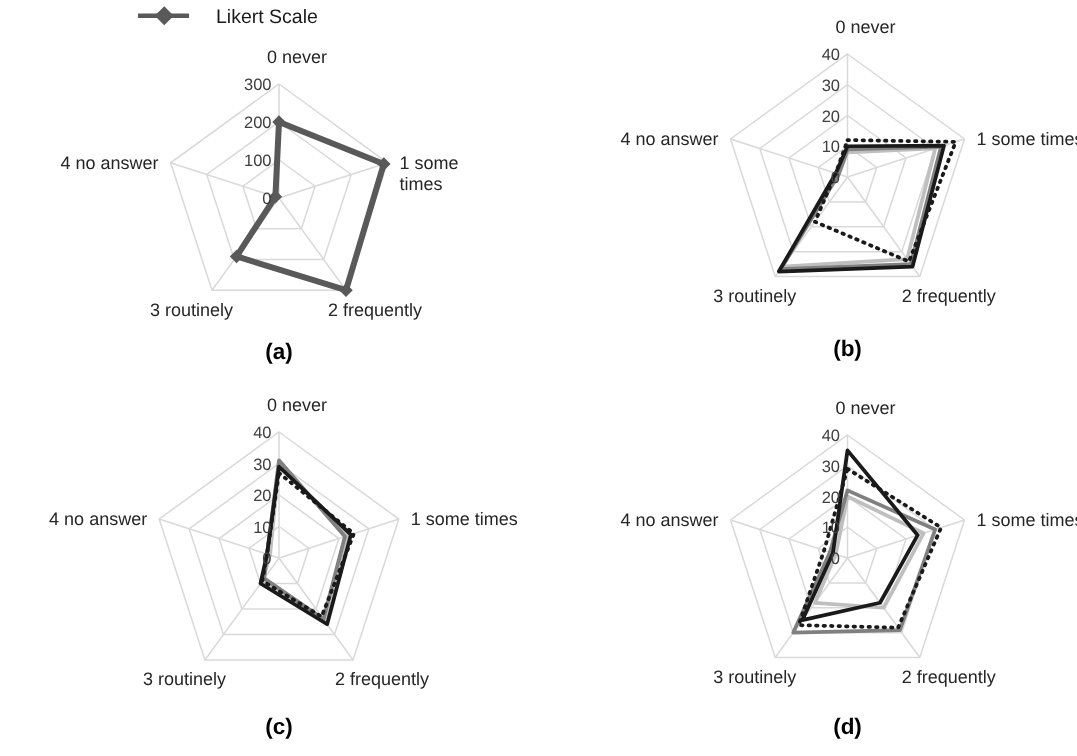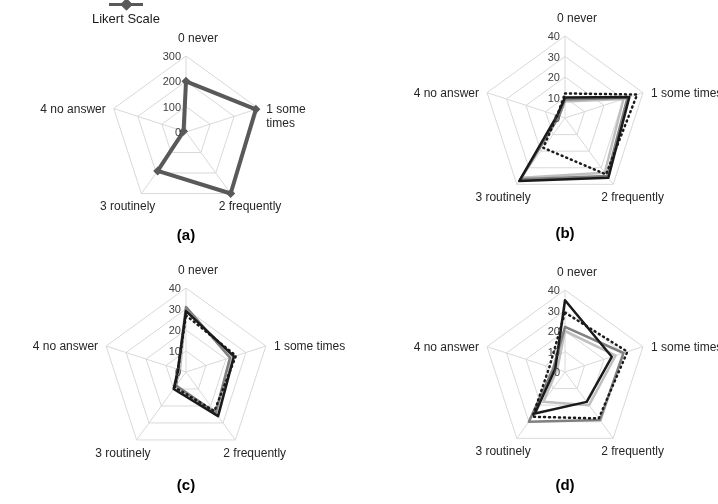--- a/index.html
+++ b/index.html
@@ -2,21 +2,21 @@
 <html><head>
 <meta charset="utf-8">
 <style>
   html,body{margin:0;padding:0;background:#fff;}
   .page{position:relative;width:718px;height:504px;background:#ffffff;font-family:"Liberation Sans",sans-serif;overflow:hidden;}
   .cell{position:absolute;margin:0;padding:0;}
   svg.radar{position:absolute;left:0;overflow:visible;}
   .caption{position:absolute;text-align:center;font-size:15px;font-weight:bold;color:#000;}
   .tick{font-family:"Liberation Sans",sans-serif;font-size:11px;fill:#404040;}
   .cat{font-family:"Liberation Sans",sans-serif;font-size:12px;fill:#262626;}
-  .legend{position:absolute;display:flex;align-items:center;gap:5px;font-size:13px;color:#1a1a1a;flex-direction:column;}
+  .legend{position:absolute;display:flex;align-items:center;gap:18px;font-size:13px;color:#1a1a1a;}
   .legend-marker{position:relative;width:34px;height:3px;}
   .legend-line{position:absolute;left:0;top:0;width:100%;height:100%;}
   .legend-diamond{position:absolute;left:13px;top:-3px;width:9px;height:9px;transform:rotate(45deg);}
 </style>
 </head>
 <body>
 
 <div class="page">
 
   <figure class="cell" style="left:8px;top:0;width:350px;height:252px;">

